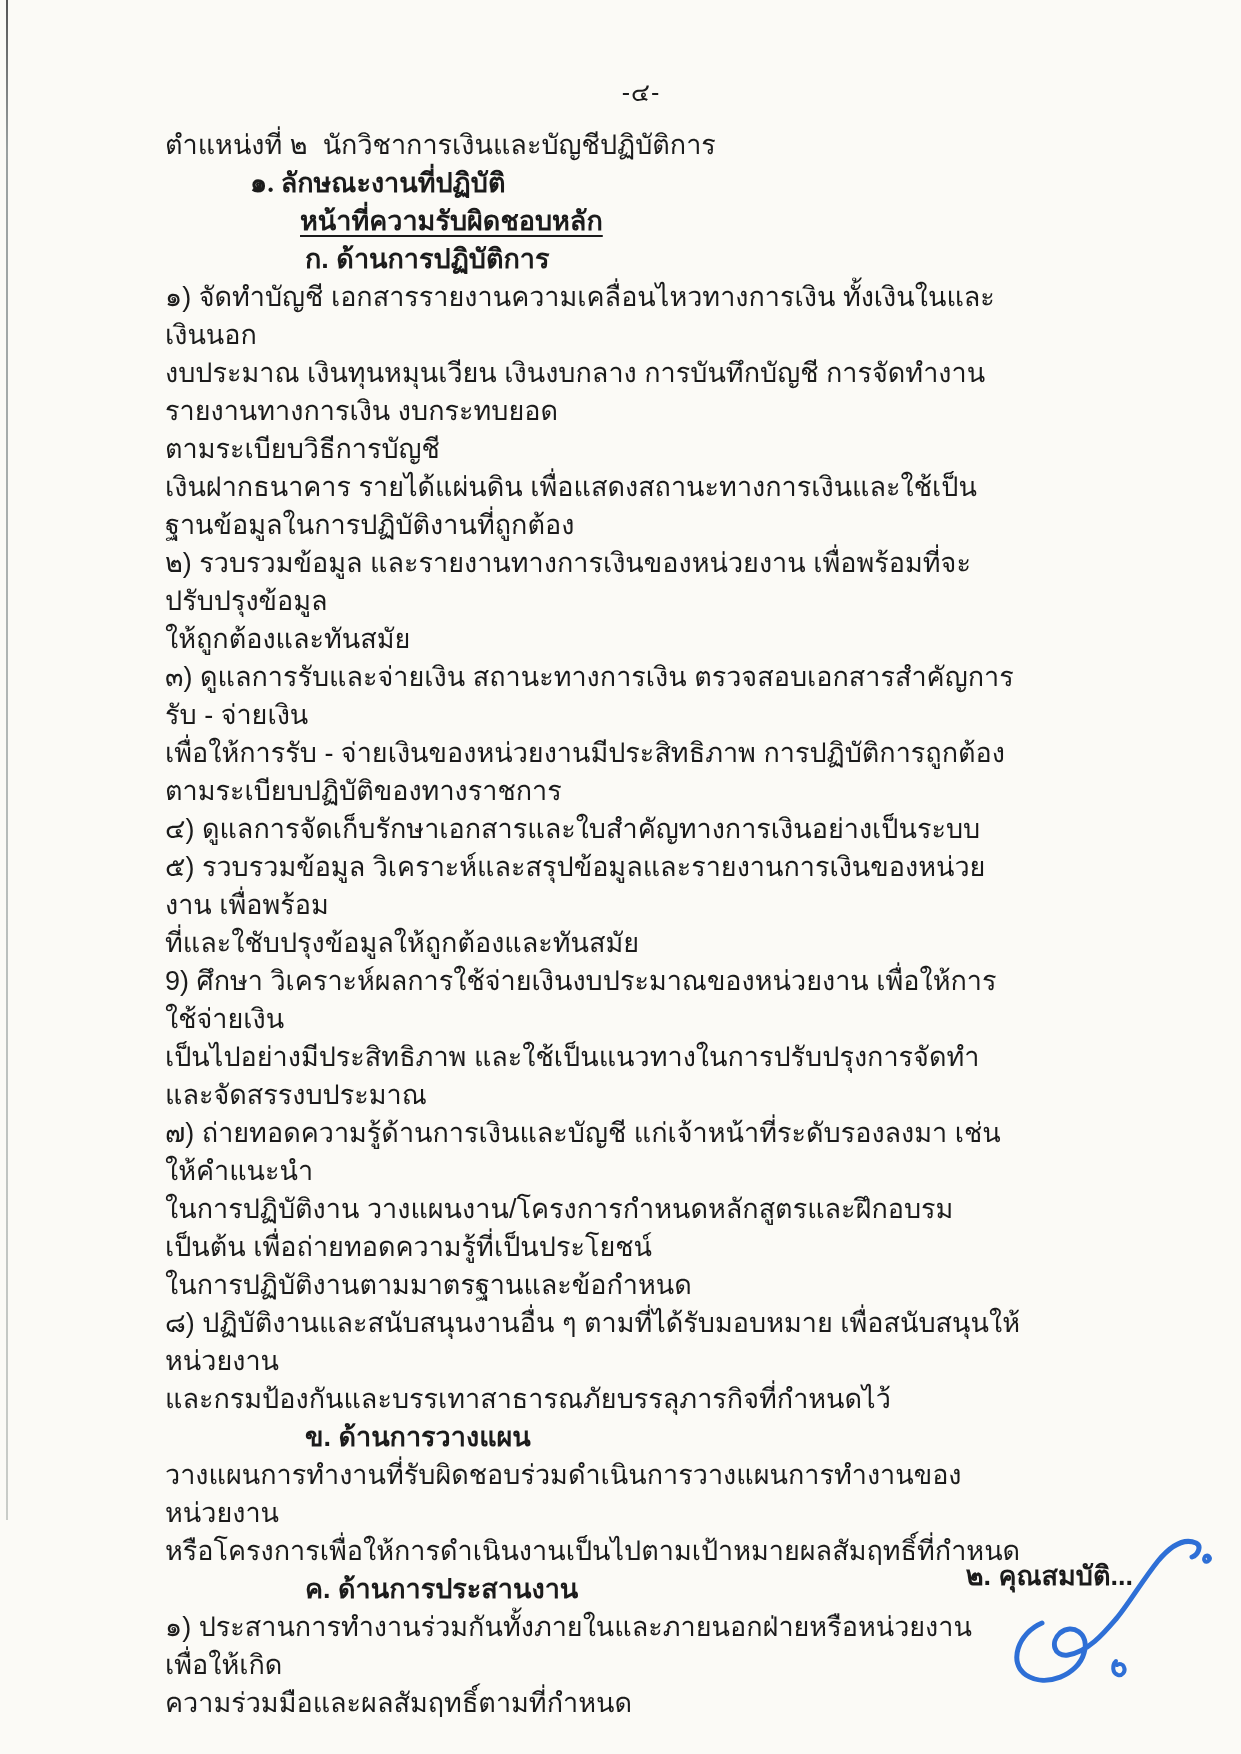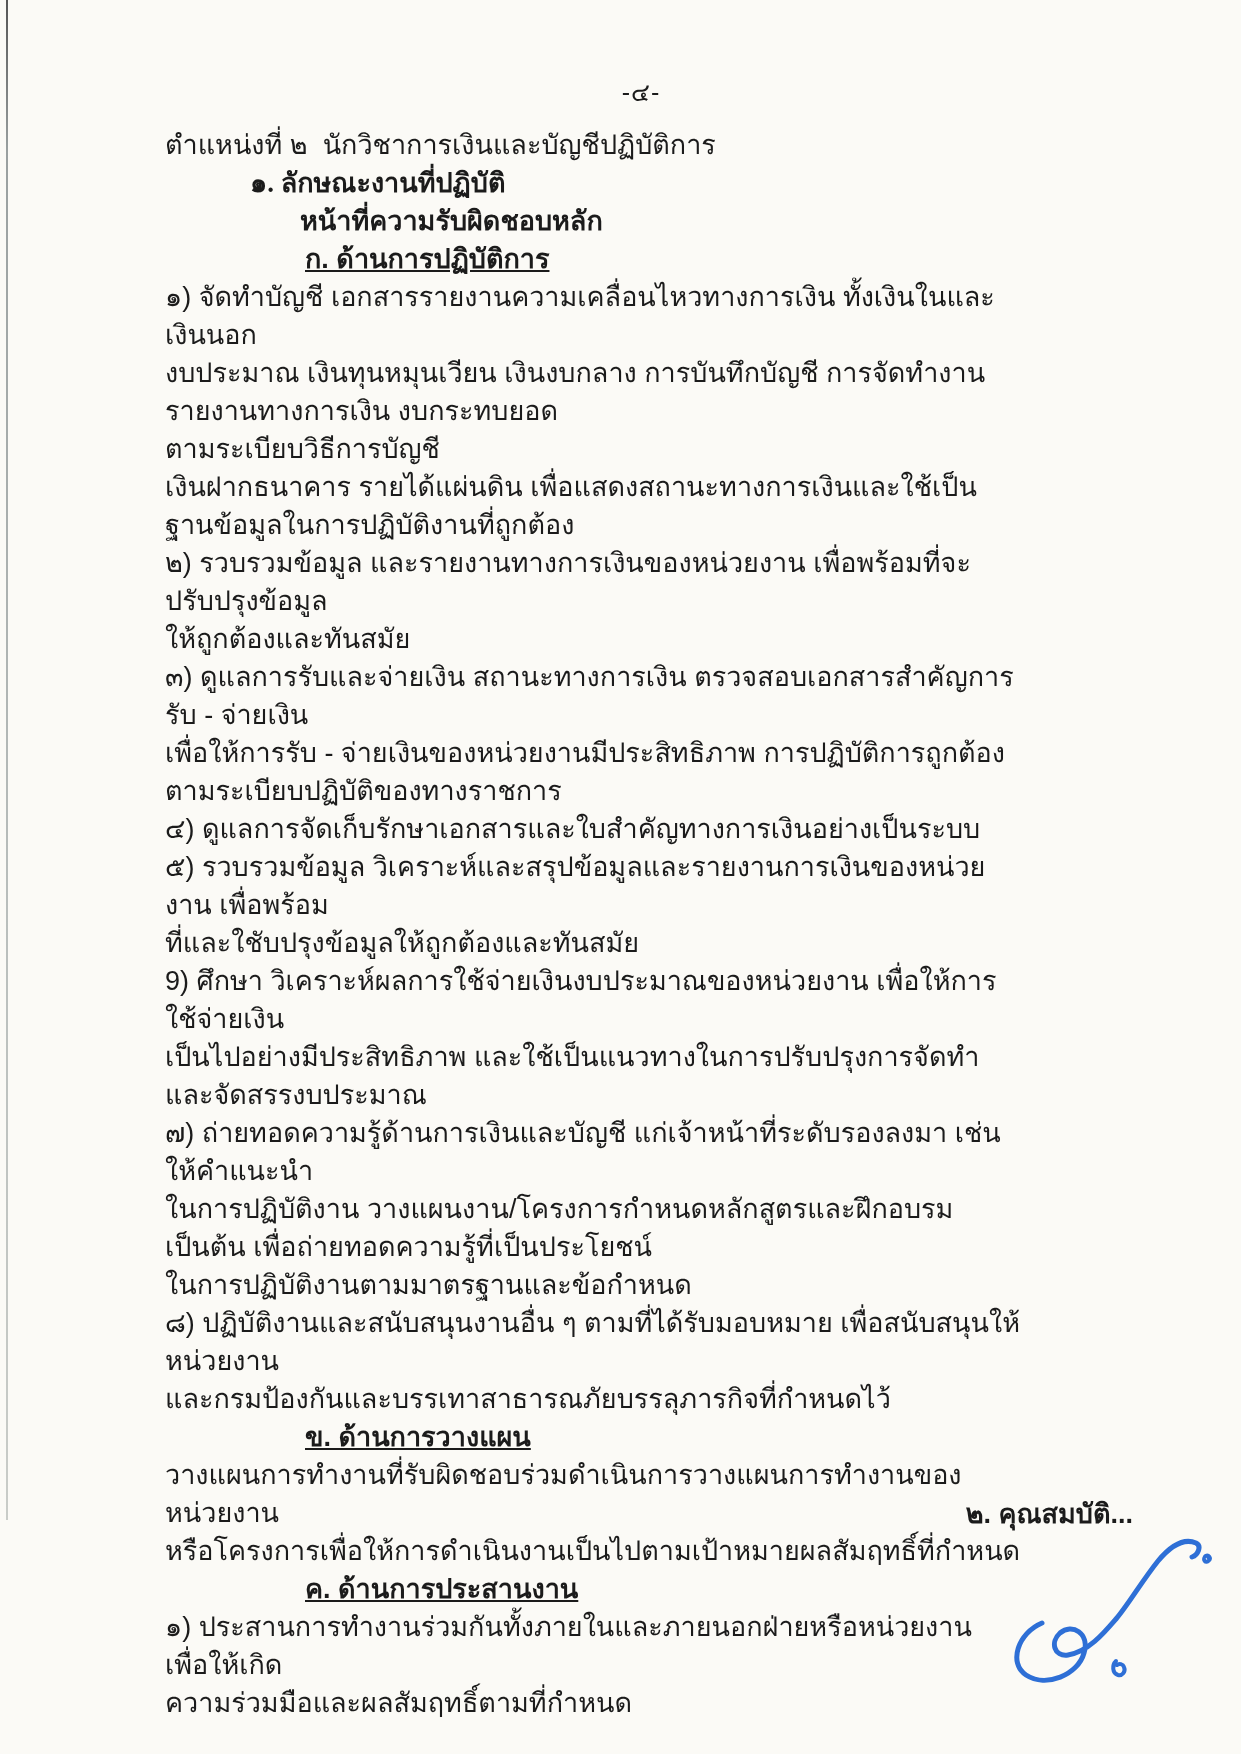--- a/index.html
+++ b/index.html
@@ -38,27 +38,27 @@
     top: 126px;
     width: 856px;
     font-size: 27px;
     line-height: 38px;
   }
   .line {
     white-space: pre-wrap;
   }
   .t-title { font-weight: normal; }
   .t-h1   { margin-left: 85px; font-weight: bold; font-family: Liberation Serif, serif; }
-  .t-h1u  { margin-left: 135px; font-weight: bold; text-decoration-thickness: 2px; text-underline-offset: 5px; }
-  .t-h2   { margin-left: 140px; font-weight: bold; text-decoration: underline; }
+  .t-h1u  { margin-left: 135px; font-weight: bold; text-decoration: underline; text-decoration-thickness: 2px; text-underline-offset: 5px; }
+  .t-h2   { margin-left: 140px; font-weight: bold; }
   .t-item { }
   .t-cont { margin-left: 0; }
   .footer-label {
     position: absolute;
-    top: 1492px;
+    top: 1554px;
     right: 108px;
     font-size: 27px;
     font-weight: bold;
   }
   .signature {
     position: absolute;
     left: 1000px;
     top: 1515px;
     width: 230px;
     height: 180px;

